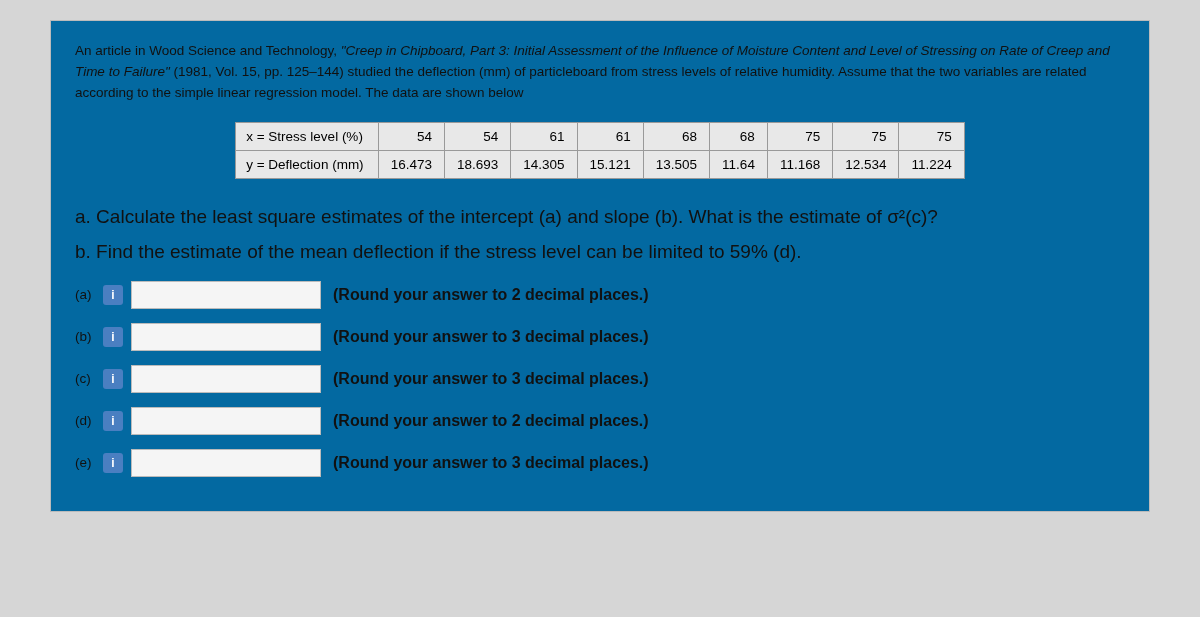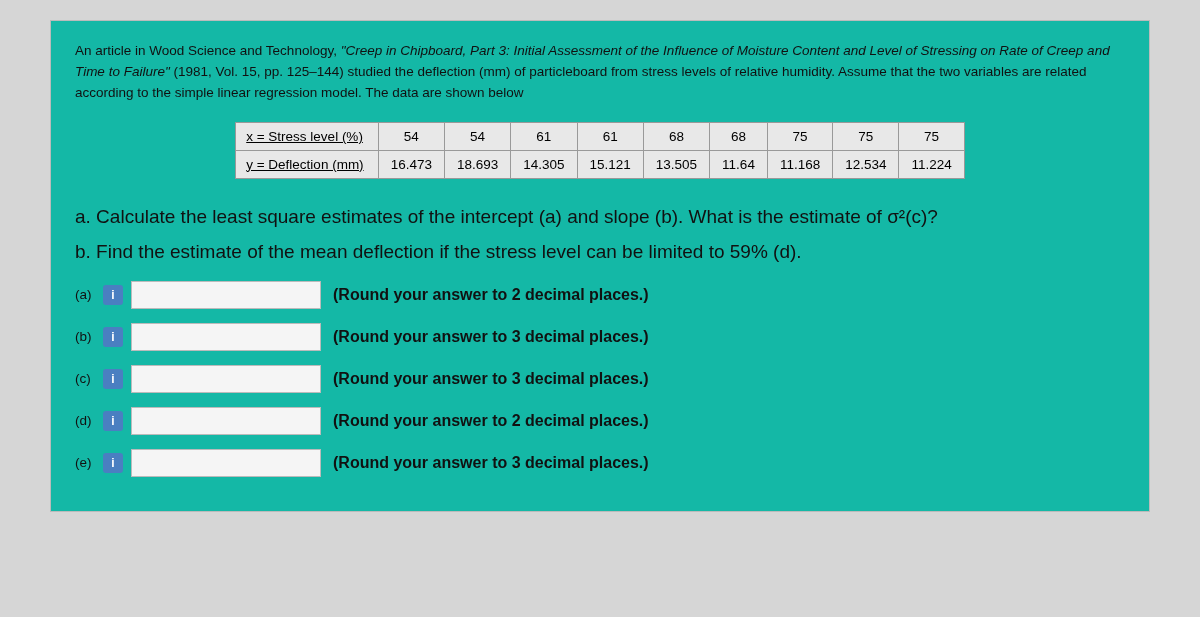--- a/index.html
+++ b/index.html
@@ -7,21 +7,21 @@
       font-family: Arial, sans-serif;
       font-size: 14px;
       background: #d6d6d6;
       display: flex;
       justify-content: center;
       align-items: flex-start;
       padding: 20px;
       min-height: 617px;
     }
     .card {
-      background: #14b8a6;
+      background: #0369a1;
       border: 1px solid #bbb;
       padding: 20px 24px;
       max-width: 1100px;
       width: 100%;
     }
     .intro-text {
       font-size: 13.5px;
       line-height: 1.55;
       margin-bottom: 18px;
       color: #111;
@@ -35,30 +35,29 @@
       justify-content: center;
       margin-bottom: 24px;
     }
     .data-table {
       border-collapse: collapse;
       font-size: 13.5px;
     }
     .data-table td {
       border: 1px solid #999;
       padding: 6px 12px;
-      text-align: center;
+      text-align: right;
       background: #e8e8e8;
       white-space: nowrap;
     }
     .data-table td.row-label {
       font-weight: normal;
       text-align: left;
       padding-left: 10px;
       padding-right: 14px;
-      text-decoration: underline;
     }
     
     .questions {
       font-size: 19px;
       color: #111;
       margin-bottom: 14px;
     }
     .questions p {
       margin-bottom: 7px;
       line-height: 1.5;

